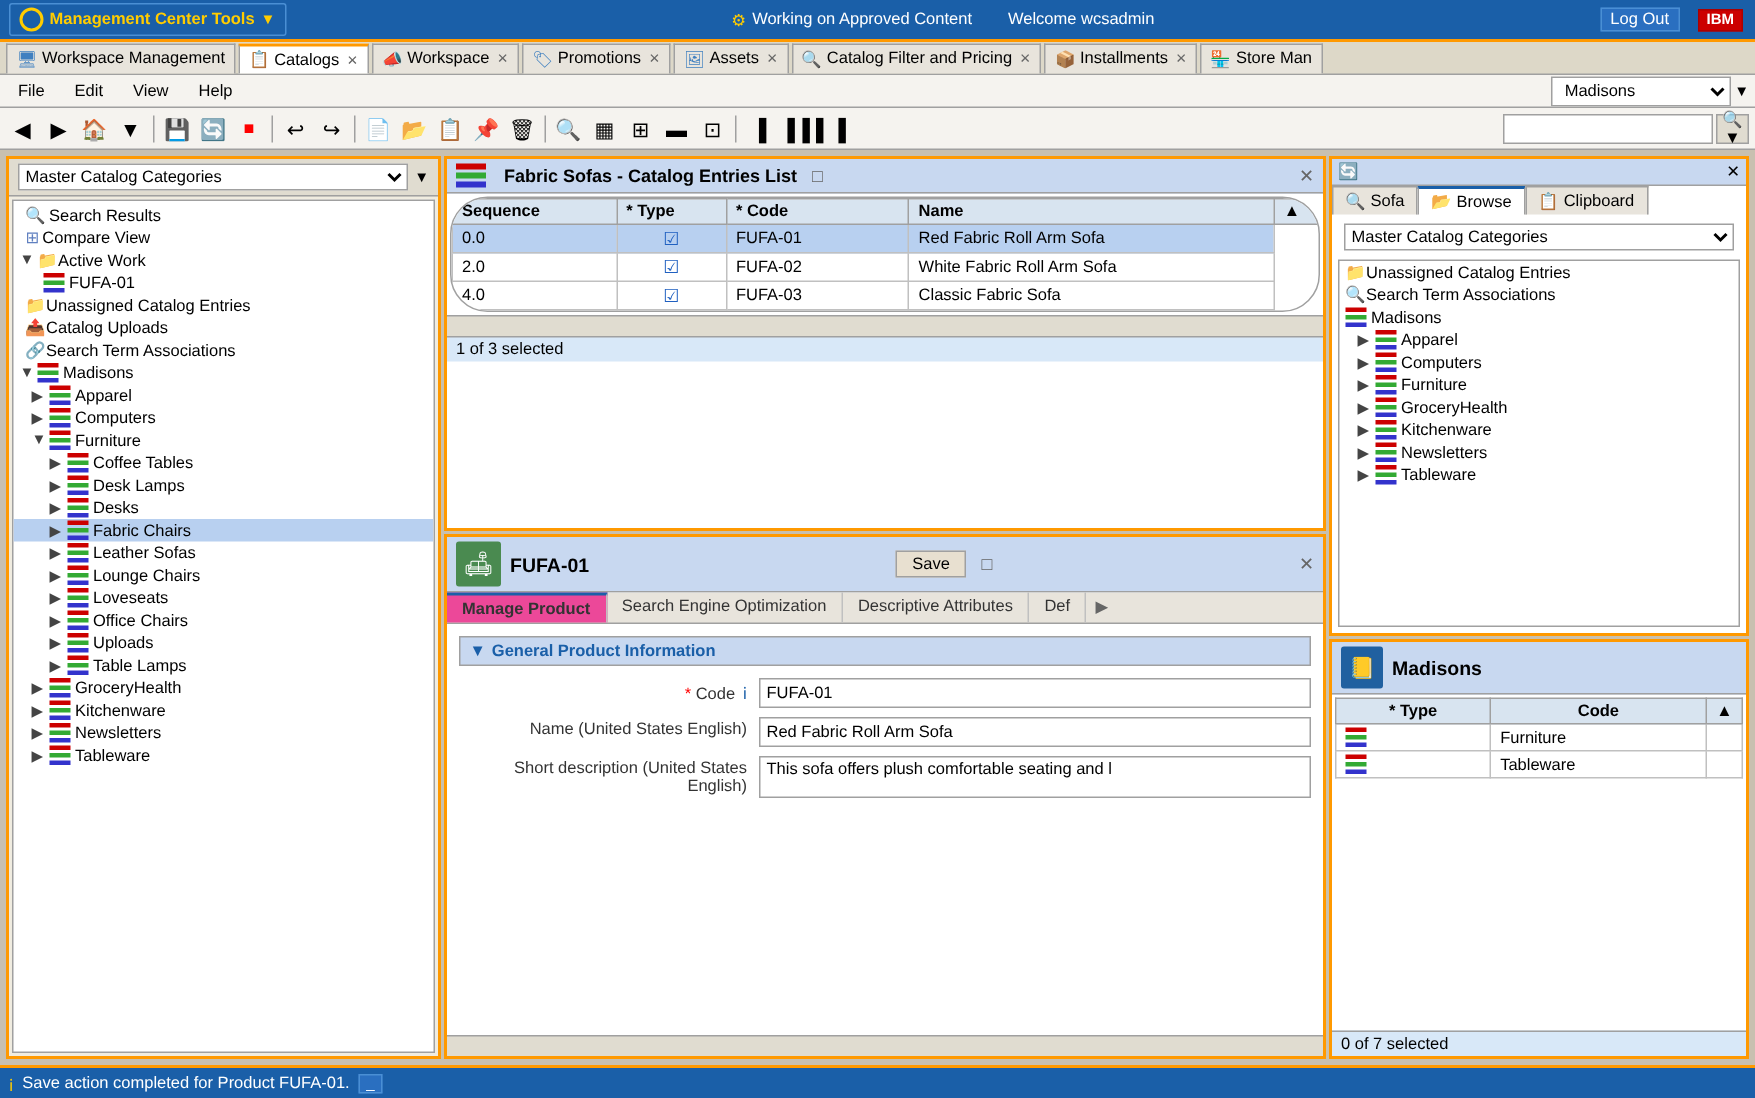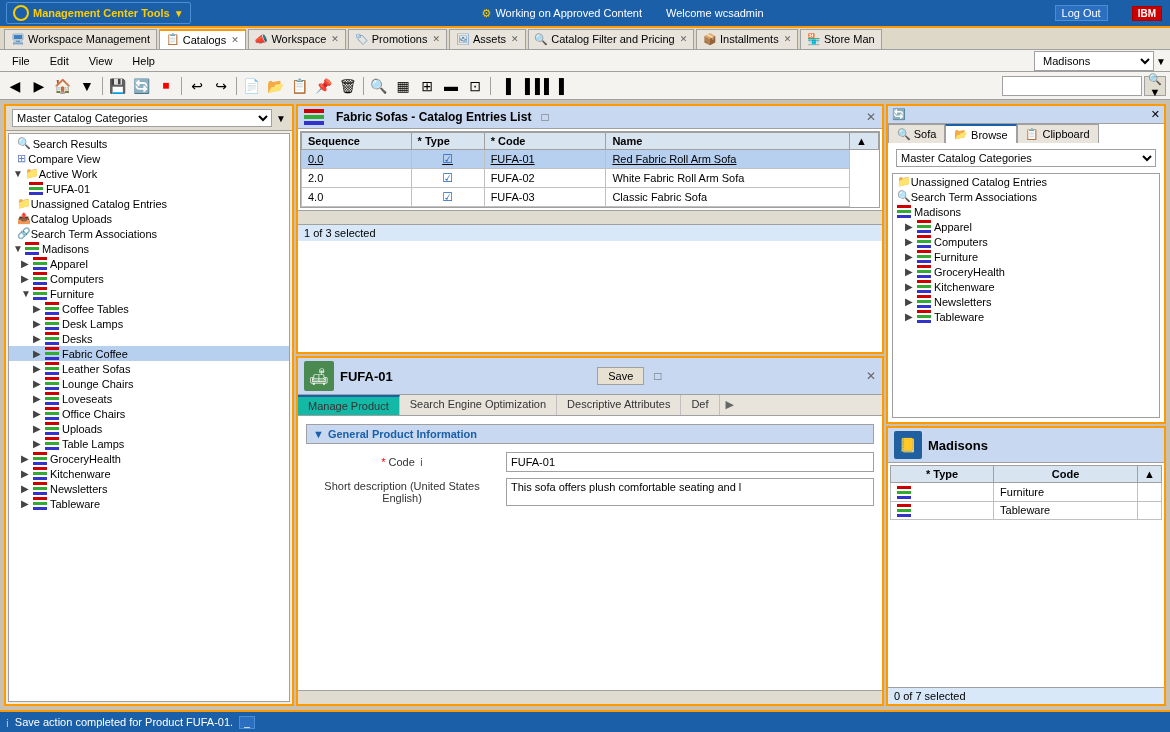--- a/index.html
+++ b/index.html
@@ -5,21 +5,21 @@
     * { box-sizing: border-box; margin: 0; padding: 0; font-family: Arial, sans-serif; font-size: 11px; }
     body { width: 1170px; height: 732px; overflow: hidden; background: #d4d0c8; }
 
     
     .top-bar { display: flex; align-items: center; background: #1a5fa8; height: 28px; border-bottom: 2px solid #f90; }
     .top-bar-logo { background: #1a5fa8; border: 1px solid #4a8fd4; border-radius: 2px; padding: 2px 6px; margin-left: 6px; display: flex; align-items: center; gap: 4px; cursor: pointer; color: white; font-size: 11px; font-weight: bold; }
     .top-bar-logo span { color: #ffcc00; }
     .globe-icon { width: 16px; height: 16px; border: 2px solid #ffcc00; border-radius: 50%; display: inline-block; position: relative; background: #1a5fa8; }
     .top-bar-center { flex: 1; text-align: center; color: white; font-size: 11px; display: flex; align-items: center; justify-content: center; gap: 4px; }
     .gear-icon-sm { color: #ffcc00; }
-    .top-bar-right { display: flex; align-items: center; gap: 24px; color: white; padding-right: 8px; }
+    .top-bar-right { display: flex; align-items: center; gap: 12px; color: white; padding-right: 8px; }
     .logout-btn { background: #2a6fc0; border: 1px solid #4a8fd4; color: white; padding: 1px 6px; cursor: pointer; }
     .ibm-logo { background: #cc0000; color: white; font-weight: bold; padding: 1px 5px; font-size: 10px; border: 1px solid #aa0000; }
 
     
     .tab-bar { display: flex; align-items: center; background: #ddd8c8; height: 22px; border-bottom: 1px solid #a0a0a0; padding-left: 4px; gap: 2px; }
     .tab-item { display: flex; align-items: center; gap: 3px; background: #e8e4dc; border: 1px solid #a0a0a0; border-bottom: none; padding: 1px 6px; cursor: pointer; height: 20px; color: #000; }
     .tab-item.active { background: white; border-top: 2px solid #f90; }
     .tab-close { color: #666; font-size: 9px; margin-left: 2px; cursor: pointer; }
 
     
@@ -55,48 +55,48 @@
     .catalog-list-panel { background: #ffffff; border: 2px solid #f90; display: flex; flex-direction: column; flex: 0 0 auto; }
     .panel-title-bar { display: flex; align-items: center; background: #c8d8f0; padding: 3px 6px; border-bottom: 1px solid #a0a0a0; gap: 6px; }
     .panel-title { font-weight: bold; font-size: 12px; }
     .panel-close { margin-left: auto; cursor: pointer; color: #666; font-size: 12px; }
     .panel-maximize { cursor: pointer; color: #666; font-size: 12px; margin-left: 4px; }
 
     
     .data-table { width: 100%; border-collapse: collapse; font-size: 11px; }
     .data-table th { background: #d8e4f0; border: 1px solid #a0a0a0; padding: 2px 6px; text-align: left; font-weight: bold; }
     .data-table td { border: 1px solid #c0c0c0; padding: 2px 6px; }
-    .table-scroll { overflow-x: auto; overflow-y: auto; max-height: 160px; }
+    .table-scroll { overflow-x: auto; overflow-y: auto; max-height: 160px; border-radius: 25px; }
 
     .checkbox-cell { text-align: center; }
     .cb-checked { color: #2060c0; font-size: 12px; }
 
     
     .selection-bar { background: #d8e8f8; padding: 2px 6px; border-top: 1px solid #a0a0a0; font-size: 11px; }
 
     
     .product-panel { background: white; border: 2px solid #f90; flex: 1; display: flex; flex-direction: column; overflow: hidden; }
     .product-title-bar { display: flex; align-items: center; background: #c8d8f0; padding: 3px 6px; border-bottom: 1px solid #a0a0a0; gap: 6px; }
     .product-icon { width: 30px; height: 30px; background: #4a8a50; border-radius: 2px; display: flex; align-items: center; justify-content: center; color: white; font-size: 16px; }
     .product-title { font-weight: bold; font-size: 13px; }
     .save-btn { margin-left: auto; background: #e8e0d0; border: 1px solid #a0a0a0; padding: 2px 10px; cursor: pointer; font-size: 11px; }
 
     
     .product-tabs { display: flex; background: #e8e4dc; border-bottom: 1px solid #a0a0a0; }
     .product-tab { padding: 3px 10px; cursor: pointer; border-right: 1px solid #c0c0c0; color: #333; }
-    .product-tab.active { background: #14b8a6; border-top: 2px solid #1a5fa8; font-weight: normal; }
+    .product-tab.active { background: #ec4899; border-top: 2px solid #1a5fa8; font-weight: bold; }
     .product-tab-more { padding: 3px 6px; cursor: pointer; color: #666; }
 
     
     .product-form { padding: 8px; overflow-y: auto; flex: 1; }
     .section-header { display: flex; align-items: center; gap: 4px; margin-bottom: 8px; background: #c8d8f0; padding: 3px 6px; border: 1px solid #a0a0a0; }
     .section-arrow { color: #1a5fa8; cursor: pointer; }
     .section-title { font-weight: bold; color: #1a5fa8; }
     .form-row { display: flex; align-items: flex-start; margin-bottom: 6px; }
-    .form-label { width: 200px; text-align: center; padding-right: 8px; color: #333; padding-top: 2px; }
+    .form-label { width: 200px; text-align: right; padding-right: 8px; color: #333; padding-top: 2px; }
     .form-required { color: red; }
     .form-info { color: #1a5fa8; cursor: pointer; margin-left: 2px; }
     .form-input { flex: 1; border: 1px solid #a0a0a0; padding: 2px 4px; font-size: 11px; height: 20px; }
     .form-textarea { flex: 1; border: 1px solid #a0a0a0; padding: 2px 4px; font-size: 11px; height: 28px; resize: none; }
 
     
     .h-scrollbar { height: 14px; background: #e0dcd0; border-top: 1px solid #a0a0a0; display: flex; align-items: center; padding: 0 2px; }
 
     
     .right-panel { width: 280px; display: flex; flex-direction: column; gap: 2px; }
@@ -123,21 +123,21 @@
     .status-min { background: #2a6fc0; border: 1px solid #4a8fd4; color: white; padding: 0 4px; cursor: pointer; font-size: 10px; }
     .icon-search { color: #2060a0; margin-right: 2px; }
 
     
     .cat-icon { display: inline-flex; flex-direction: column; gap: 2px; width: 14px; margin-right: 3px; vertical-align: middle; }
     .cat-icon span { display: block; height: 3px; }
     .cat-icon span:nth-child(1) { background: #c00; }
     .cat-icon span:nth-child(2) { background: #3a3; }
     .cat-icon span:nth-child(3) { background: #33c; }
 
-    .row-selected { background: #b8d0f0 !important; text-decoration: underline; }
+    .row-selected { background: #b8d0f0 !important; }
   </style>
 </head>
 <body>
 
 <div class="top-bar">
   <div class="top-bar-logo">
     <div class="globe-icon"></div>
     <span>Management Center Tools</span>
     <span style="color:#ffcc00;font-size:10px;">▼</span>
   </div>
@@ -371,21 +371,21 @@
         <span>Desks</span>
       </div>
       <div class="tree-item selected" style="background:#b8d0f0;">
         <span class="tree-indent" style="width:20px;"></span>
         <span class="tree-arrow">▶</span>
         <div class="cat-icon">
             <span></span>
             <span></span>
             <span></span>
           </div>
-        <span>Fabric Coffee</span>
+        <span>Fabric Chairs</span>
       </div>
       <div class="tree-item">
         <span class="tree-indent" style="width:20px;"></span>
         <span class="tree-arrow">▶</span>
         <div class="cat-icon">
             <span></span>
             <span></span>
             <span></span>
           </div>
         <span>Leather Sofas</span>
@@ -560,20 +560,24 @@
           <span class="section-arrow">▼</span>
           <span class="section-title">General Product Information</span>
         </div>
         <div class="form-row">
           <label class="form-label">
             <span class="form-required">*</span>
             <span>Code </span>
             <span class="form-info">ℹ</span>
           </label>
           <input type="text" class="form-input" value="FUFA-01" style="">
+        </div>
+        <div class="form-row">
+          <label class="form-label">Name (United States English)</label>
+          <input type="text" class="form-input" value="Red Fabric Roll Arm Sofa" style="">
         </div>
         <div class="form-row">
           <label class="form-label">Short description (United States English)</label>
           <textarea class="form-textarea" style="">This sofa offers plush comfortable seating and l</textarea>
         </div>
       </div>
       <div class="h-scrollbar"></div>
     </div>
 
   </div>

